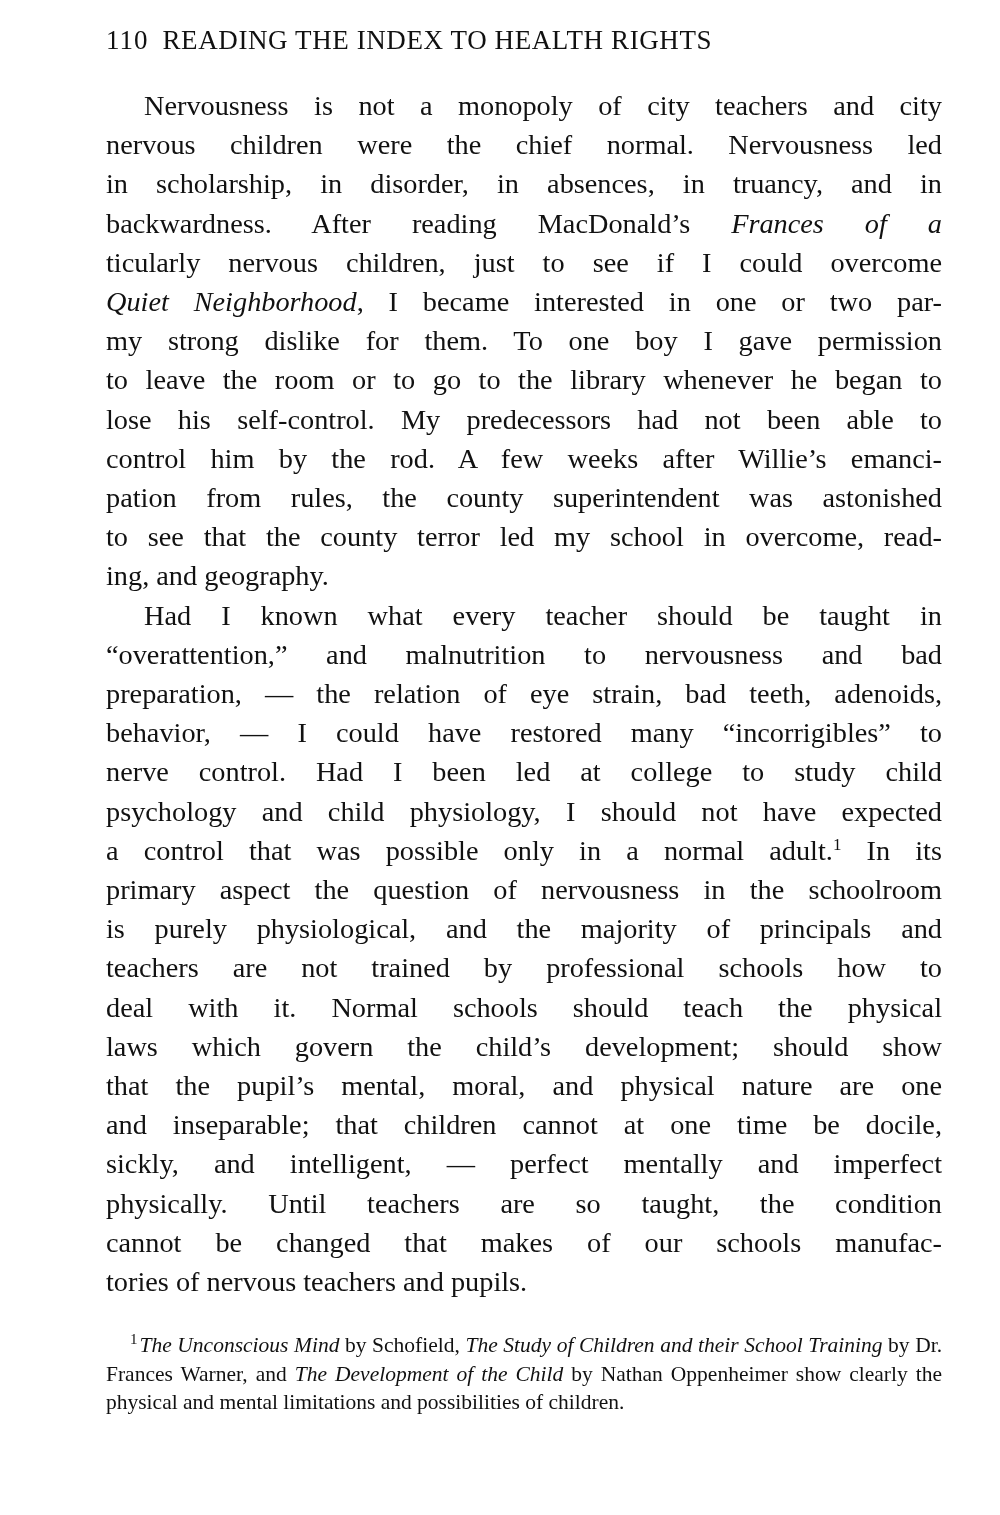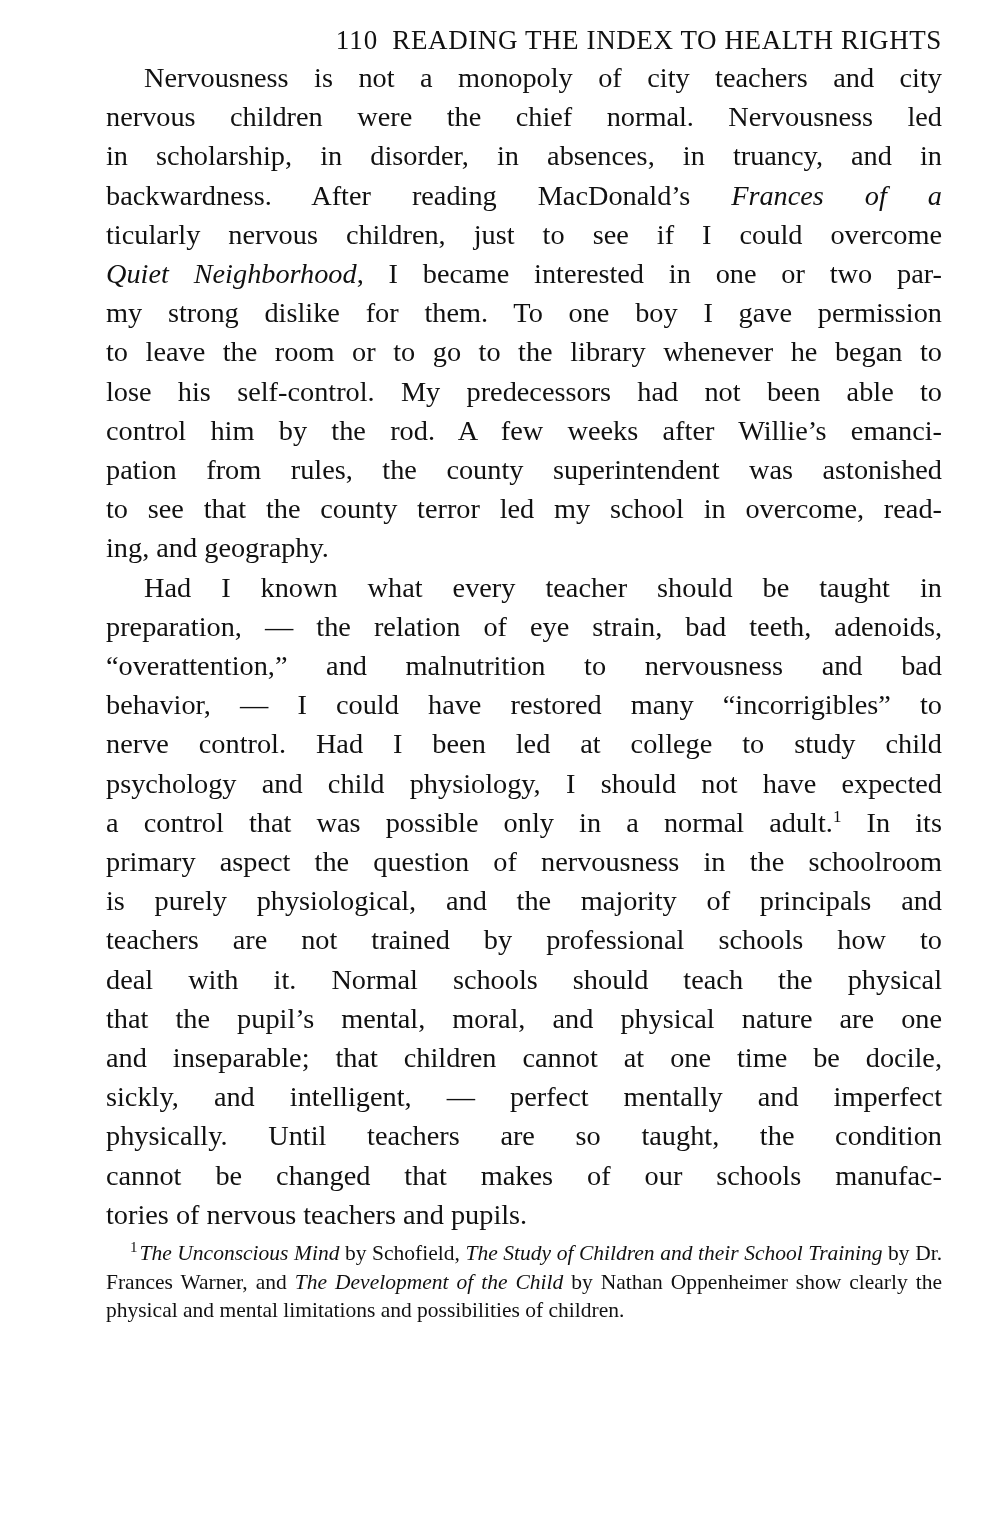--- a/index.html
+++ b/index.html
@@ -5,34 +5,34 @@
   html, body { margin: 0; padding: 0; background: #ffffff; }
   body { width: 1000px; height: 1515px; position: relative; overflow: hidden; }
   .page {
     position: absolute; left: 106px; top: 22px; width: 836px;
     font-family: "Liberation Serif", "DejaVu Serif", serif;
     color: #111111;
   }
   .running-head {
     font-size: 27px; letter-spacing: 0.6px; line-height: 36px;
     white-space: nowrap;
-    text-align: right;
   }
   .page-number { margin-right: 14px; letter-spacing: 1px; }
   .body-text {
+    margin-top: 28px;
     font-size: 28.3px; line-height: 39.2px; text-align: justify;
     hyphens: manual;
   }
   .para { margin: 0; text-indent: 38px; }
   .line { display: block; text-align: justify; text-align-last: justify; text-indent: 0; }
   .line.first { padding-left: 38px; }
   .line.last { text-align-last: left; }
   .fnref { font-size: 17px; vertical-align: super; line-height: 0; }
   .footnotes {
-    margin-top: 5px;
+    margin-top: 30px;
     font-size: 21.5px; line-height: 28.5px;
   }
   .footnote { margin: 0; }
   .fn-marker { font-size: 15px; vertical-align: super; line-height: 0; margin-right: 2px; }
   i { font-style: italic; }
 </style>
 </head>
 <body>
 
 <div class="page">
@@ -51,30 +51,31 @@
       <span class="line">my strong dislike for them. To one boy I gave permission</span>
       <span class="line">to leave the room or to go to the library whenever he began to</span>
       <span class="line">lose his self-control. My predecessors had not been able to</span>
       <span class="line">control him by the rod. A few weeks after Willie’s emanci-</span>
       <span class="line">pation from rules, the county superintendent was astonished</span>
       <span class="line">to see that the county terror led my school in overcome, read-</span>
       <span class="line last">ing, and geography.</span>
     </p>
     <p class="para">
       <span class="line first">Had I known what every teacher should be taught in</span>
+      <span class="line">“overattention,” and malnutrition to nervousness and bad</span>
       <span class="line">preparation, — the relation of eye strain, bad teeth, adenoids,</span>
-      <span class="line">“overattention,” and malnutrition to nervousness and bad</span>
       <span class="line">behavior, — I could have restored many “incorrigibles” to</span>
       <span class="line">nerve control. Had I been led at college to study child</span>
       <span class="line">psychology and child physiology, I should not have expected</span>
       <span class="line"><span>a control that was possible only in a normal adult.</span><sup class="fnref">1</sup><span> In its</span></span>
       <span class="line">primary aspect the question of nervousness in the schoolroom</span>
       <span class="line">is purely physiological, and the majority of principals and</span>
       <span class="line">teachers are not trained by professional schools how to</span>
       <span class="line">deal with it. Normal schools should teach the physical</span>
+      <span class="line">laws which govern the child’s development; should show</span>
       <span class="line">that the pupil’s mental, moral, and physical nature are one</span>
       <span class="line">and inseparable; that children cannot at one time be docile,</span>
       <span class="line">sickly, and intelligent, — perfect mentally and imperfect</span>
       <span class="line">physically. Until teachers are so taught, the condition</span>
       <span class="line">cannot be changed that makes of our schools manufac-</span>
       <span class="line last">tories of nervous teachers and pupils.</span>
     </p>
   </div>
 
   <div class="footnotes">

